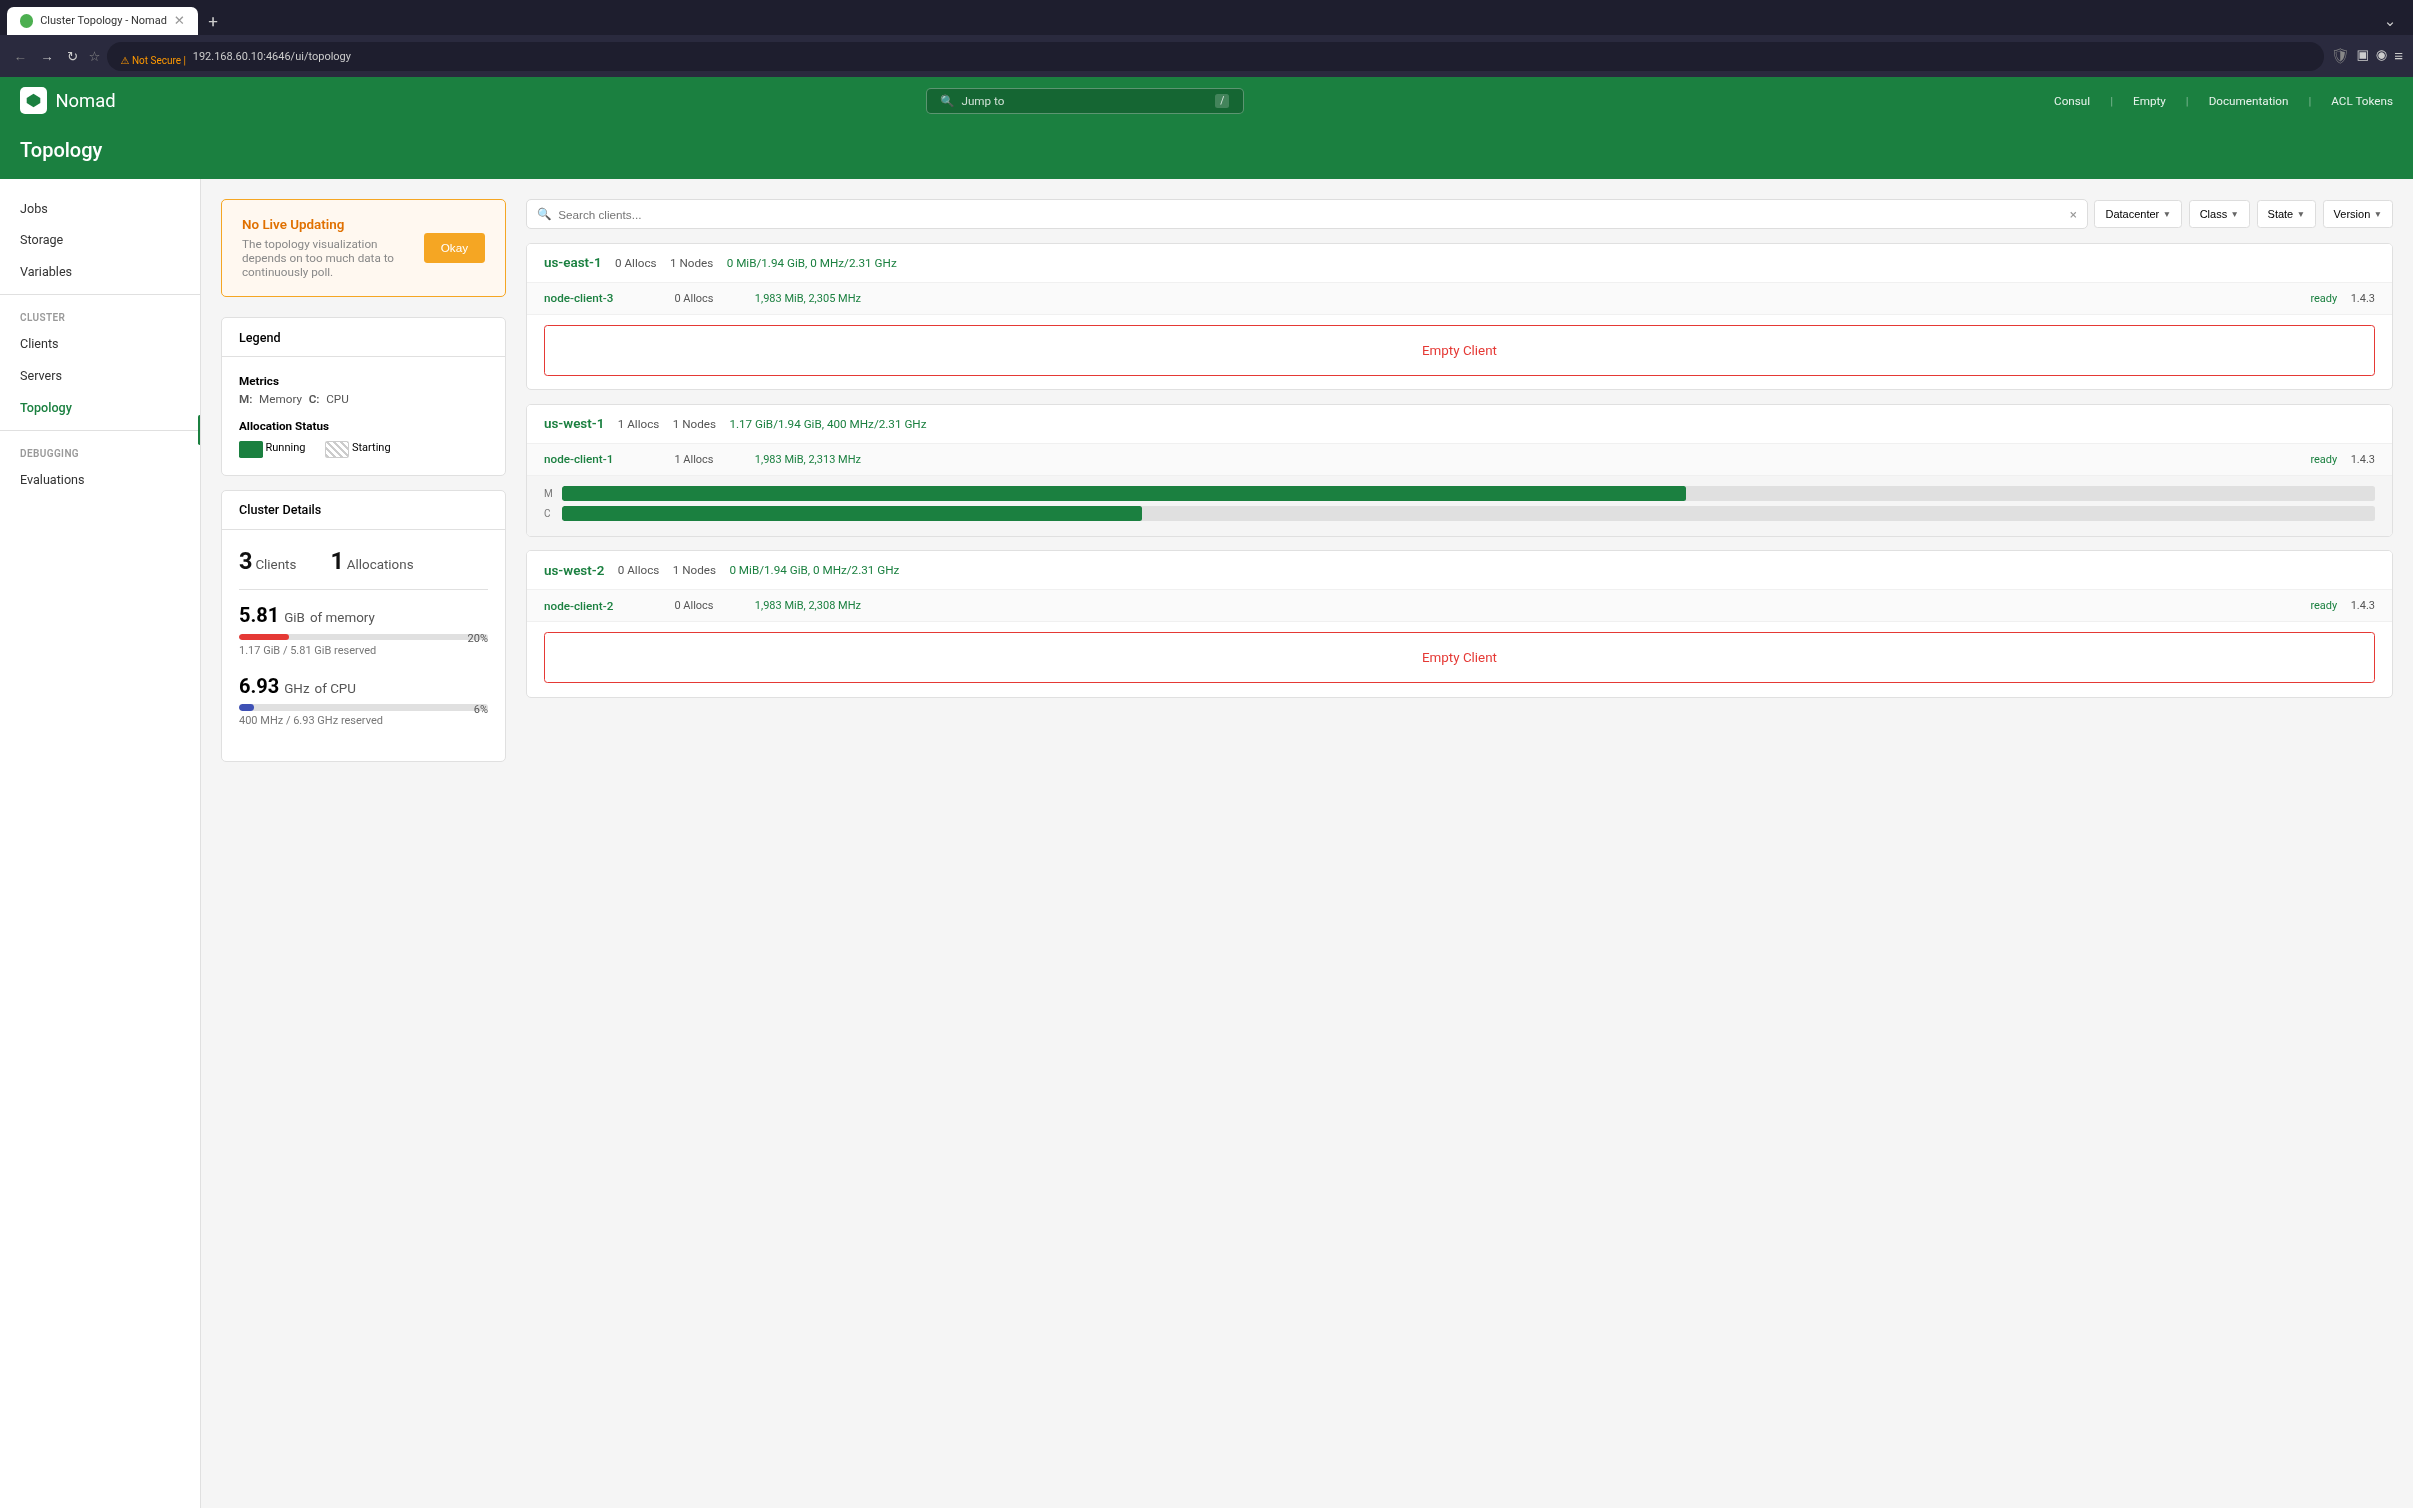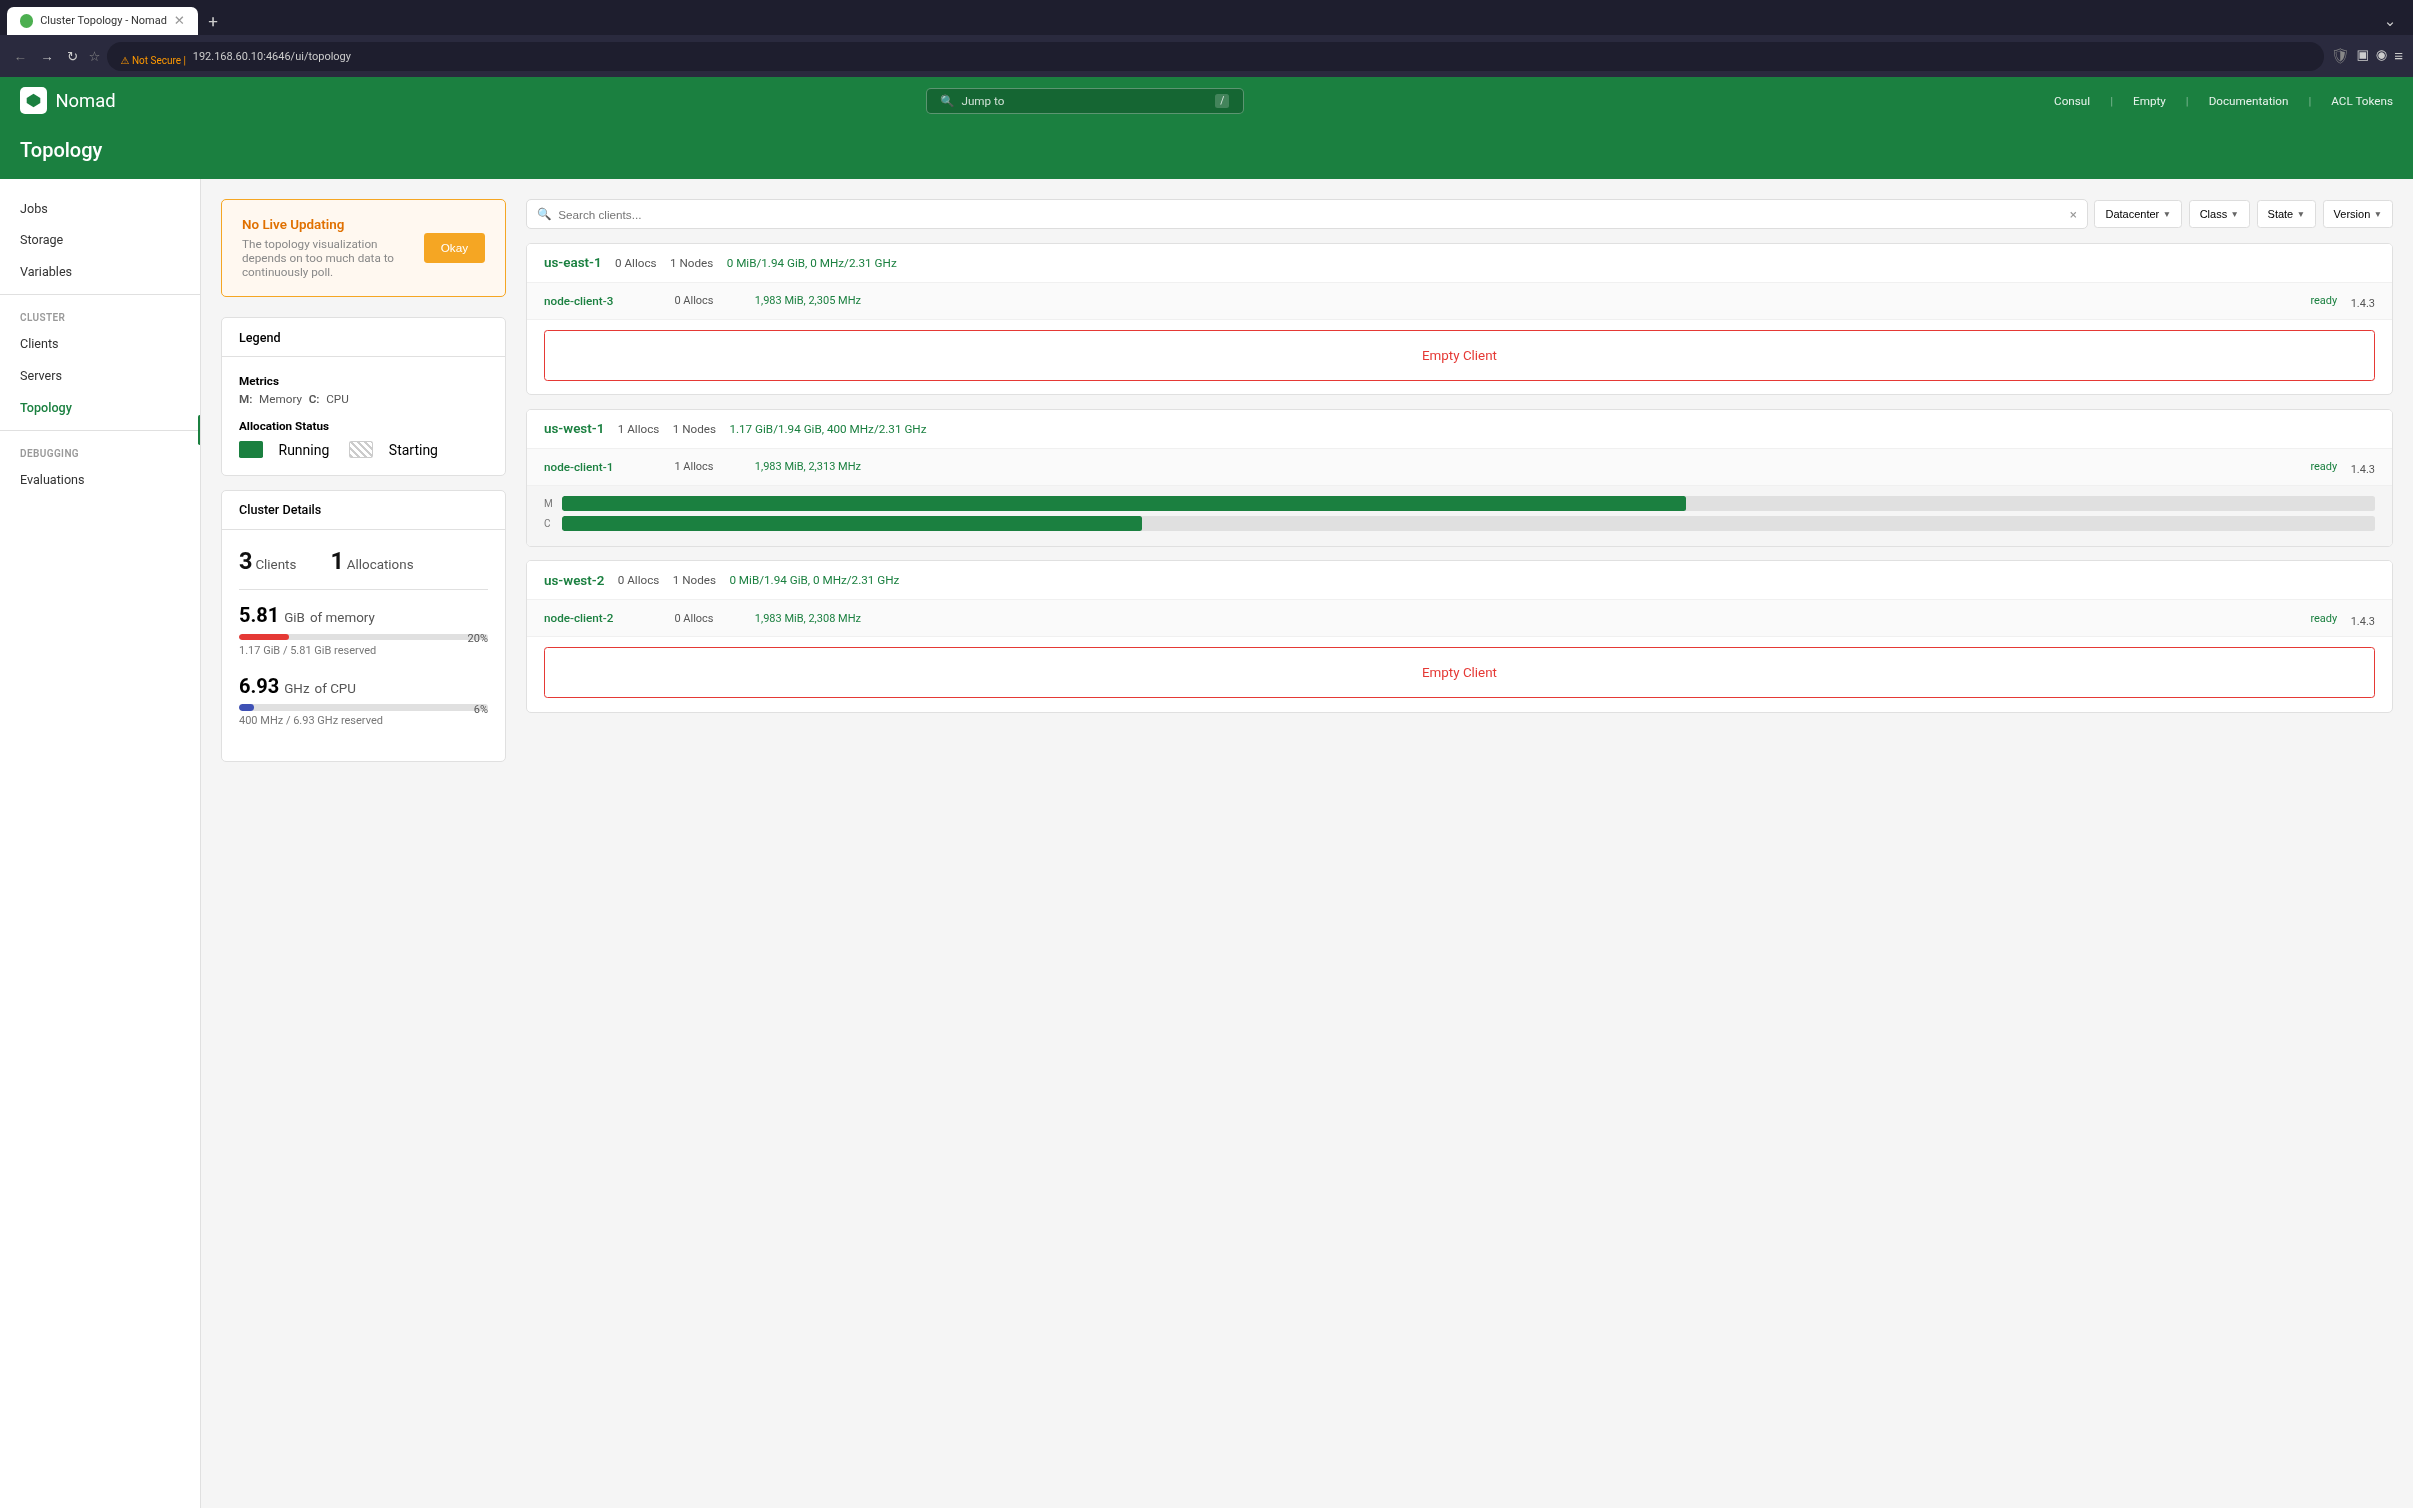--- a/index.html
+++ b/index.html
@@ -64,21 +64,21 @@
     .panel-body { padding: 17px; }
 
     .legend-metrics { margin-bottom: 13.4px; }
     .legend-metrics strong { font-size: 11.7px; }
     .legend-metrics-row { display: flex; align-items: center; gap: 6.7px; margin-top: 3.4px; font-size: 11.7px; color: #555; }
     .legend-metrics-row .label-key { font-weight: 600; }
 
     .legend-status { margin-top: 13.4px; }
     .legend-status strong { font-size: 11.7px; margin-bottom: 8.4px; display: block; }
     .legend-status-items { display: flex; gap: 20px; }
-    .legend-item { display: flex; align-items: center; gap: 16px; font-size: 14px; }
+    .legend-item { display: flex; align-items: flex-start; gap: 3px; font-size: 11px; }
     .legend-running { width: 23.5px; height: 17px; background: #1b8040; border-radius: 1.7px; }
     .legend-starting { width: 23.5px; height: 17px; background: repeating-linear-gradient(45deg, #ccc, #ccc 2.5px, white 2.5px, white 5px); border-radius: 1.7px; border: 0.8px solid #ccc; }
 
     .cluster-details-body { padding: 17px; }
     .cluster-stats-row { display: flex; gap: 34px; padding-bottom: 13.4px; border-bottom: 0.8px solid #e0e0e0; margin-bottom: 13.4px; }
     .cluster-stat { font-size: 11.7px; color: #555; }
     .cluster-stat .big-num { font-size: 23.5px; font-weight: 700; color: #111; }
     .cluster-stat span { font-size: 13.4px; }
 
     .resource-section { margin-bottom: 17px; }
@@ -105,21 +105,21 @@
     .dc-name { font-size: 13.4px; font-weight: 600; color: #1b8040; }
     .dc-allocs { font-size: 11.7px; color: #555; }
     .dc-nodes { font-size: 11.7px; color: #555; }
     .dc-resources { font-size: 11.7px; color: #1b8040; }
 
     .node-row { padding: 8.4px 17px; display: flex; align-items: center; gap: 13.4px; background: #fafafa; border-bottom: 0.8px solid #f0f0f0; }
     .node-name { font-size: 11.7px; font-weight: 500; color: #1b8040; min-width: 117px; }
     .node-allocs { font-size: 11px; color: #555; min-width: 67px; }
     .node-resources { font-size: 11px; color: #1b8040; flex: 1; }
     .node-status { font-size: 11px; color: #1b8040; margin-left: auto; }
-    .node-version { font-size: 11px; color: #555; margin-top: 6px; }
+    .node-version { font-size: 11px; color: #555; }
 
     .node-bars { padding: 10px 17px; background: #f5f5f5; }
     .node-bar-row { display: flex; align-items: center; gap: 8.4px; margin-bottom: 5px; }
     .bar-label { font-size: 10px; color: #777; width: 10px; }
     .bar-track { flex: 1; background: #e0e0e0; border-radius: 2.5px; height: 15px; overflow: hidden; }
     .bar-fill-green { height: 100%; background: #1b8040; border-radius: 2.5px; }
 
     
     .empty-client { border: 1.7px solid #e53935; border-radius: 3.4px; margin: 10px 17px 13.4px; padding: 17px; text-align: center; color: #e53935; font-size: 13.4px; }
 

